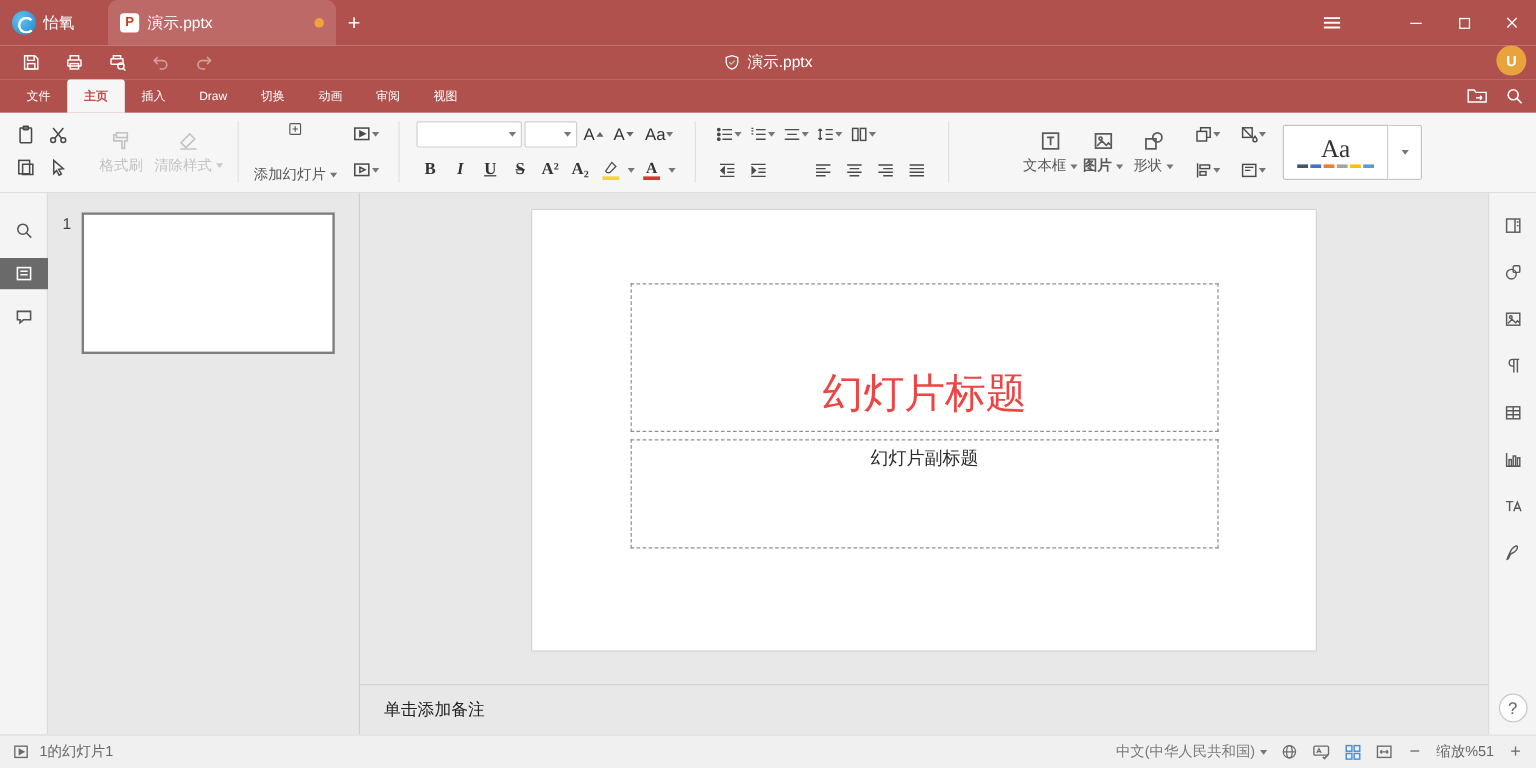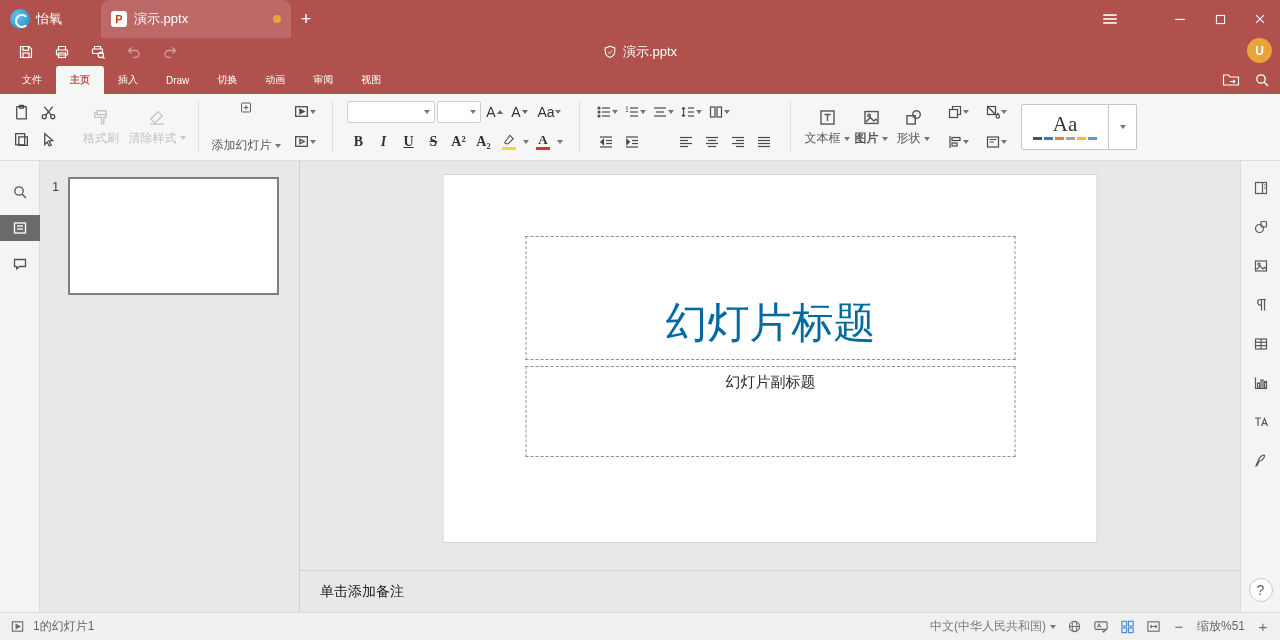--- a/index.html
+++ b/index.html
@@ -4,21 +4,21 @@
 <style>
   * { box-sizing: border-box; margin: 0; padding: 0; }
   html,body { width:1280px; height:640px; overflow:hidden; }
   body { font-family:"Liberation Sans", sans-serif; font-size:13px; color:#333; background:#e8e8e8; }
   .app { width:1280px; height:640px; display:flex; flex-direction:column; }
 
   
   .titlebar { height:38px; background:#b1514e; display:flex; align-items:center; color:#fff; padding-left:10px; flex:none; }
   .logo { width:20px; height:20px; border-radius:50%; background:radial-gradient(circle at 35% 35%, #5fc3ef, #1f86c9); position:relative; margin-right:6px; flex:none; }
   .logo::after { content:""; position:absolute; left:5px; top:5px; width:10px; height:10px; border-radius:50%; border:2px solid #fff; border-right-color:transparent; }
-  .app-name { font-size:13px; margin-right:39px; }
+  .app-name { font-size:13px; margin-right:28px; }
   .doc-tab { height:38px; width:190px; background:rgba(255,255,255,0.14); border-radius:8px 8px 0 0; display:flex; align-items:center; padding:0 10px; gap:7px; }
   .ppt-ico { width:16px; height:16px; background:#fff; border-radius:3px; color:#c43e1c; font-weight:bold; font-size:11px; display:flex; align-items:center; justify-content:center; flex:none; }
   .tab-title { flex:1; font-size:13px; white-space:nowrap; overflow:hidden; }
   .dot { width:8px; height:8px; border-radius:50%; background:#f0a23c; flex:none; }
   .newtab { width:30px; text-align:center; font-size:18px; color:#fff; cursor:default; }
   .tb-spacer { flex:1; }
   .winbtn { width:40px; height:38px; display:flex; align-items:center; justify-content:center; color:#fff; }
   .hamburger { margin-right:30px; }
 
   
@@ -69,21 +69,21 @@
   .leftbar { width:40px; background:#f4f4f4; border-right:1px solid #dcdcdc; display:flex; flex-direction:column; align-items:center; padding-top:18px; gap:10px; flex:none; }
   .leftbar .lbtn { width:40px; height:26px; display:flex; align-items:center; justify-content:center; color:#555; }
   .leftbar .lbtn.active { background:#6a6a6a; color:#fff; }
   .thumbs { width:260px; background:#e8e8e8; border-right:1px solid #d0d0d0; position:relative; flex:none; }
   .thumb-num { position:absolute; left:12px; top:18px; font-size:13px; color:#444; }
   .thumb { position:absolute; left:28px; top:16px; width:211px; height:118px; background:#fff; border:2px solid #7e7e7e; }
   .canvas-col { flex:1; display:flex; flex-direction:column; min-width:0; background:#e8e8e8; }
   .canvas { flex:1; position:relative; overflow:hidden; }
   .slide { position:absolute; left:50%; transform:translateX(-50%); top:14px; width:653px; height:367px; background:#fff; box-shadow:0 0 0 1px #d4d4d4; }
   .ph { position:absolute; border:1px dashed #8f8f8f; }
-  .ph-title { left:82px; top:61px; width:490px; height:124px; display:flex; align-items:flex-end; justify-content:center; padding-bottom:8px; font-family:"DejaVu Serif","Liberation Serif",serif; font-size:42px; color:#0369a1; }
+  .ph-title { left:82px; top:61px; width:490px; height:124px; display:flex; align-items:flex-end; justify-content:center; padding-bottom:8px; font-family:"DejaVu Serif","Liberation Serif",serif; font-size:34px; color:#ef4444; }
   .ph-subtitle { left:82px; top:191px; width:490px; height:91px; display:flex; align-items:flex-start; justify-content:center; padding-top:6px; font-family:"DejaVu Serif","Liberation Serif",serif; font-size:15px; color:#2b2b2b; }
   .notes { height:42px; border-top:1px solid #d2d2d2; display:flex; align-items:center; padding-left:20px; font-size:14px; color:#222; flex:none; }
   .rightbar { width:40px; background:#f4f4f4; border-left:1px solid #dcdcdc; display:flex; flex-direction:column; align-items:center; padding-top:18px; gap:21px; position:relative; flex:none; }
   .rightbar .rbtn { width:24px; height:18px; display:flex; align-items:center; justify-content:center; color:#5a5a5a; }
   .help { position:absolute; bottom:10px; left:50%; transform:translateX(-50%); width:24px; height:24px; border-radius:50%; background:#fff; border:1px solid #c9c9c9; color:#666; font-size:14px; display:flex; align-items:center; justify-content:center; }
 
   
   .statusbar { height:28px; background:#f0f0f0; border-top:1px solid #dcdcdc; display:flex; align-items:center; padding:0 10px; color:#666; font-size:12px; flex:none; gap:8px; }
   .st-left { display:flex; align-items:center; gap:8px; }
   .st-right { margin-left:auto; display:flex; align-items:center; gap:11px; }
@@ -448,21 +448,21 @@
               <line x1="2" y1="9.5" x2="14" y2="9.5"></line>
               <line x1="2" y1="12.5" x2="14" y2="12.5"></line>
             </svg>
         </span>
       </div>
     </div>
 
     <div class="vdiv"></div>
 
     <div class="rrow" style="align-items:stretch;">
-      <div class="bigbtn" style="width:44px;">
+      <div class="bigbtn" style="width:44px;margin-left:48px;">
         <svg width="19" height="19" viewBox="0 0 16 16" fill="none" stroke="currentColor" stroke-width="1.2">
             <rect x="2.5" y="2.5" width="11" height="11"></rect>
             <path d="M5.5 5.5h5M8 5.5V11"></path>
           </svg>
         <span class="lblrow">
             <span class="lbl">文本框</span>
             <span class="car"></span>
           </span>
       </div>
       <div class="bigbtn" style="width:40px;font-weight:bold;">

